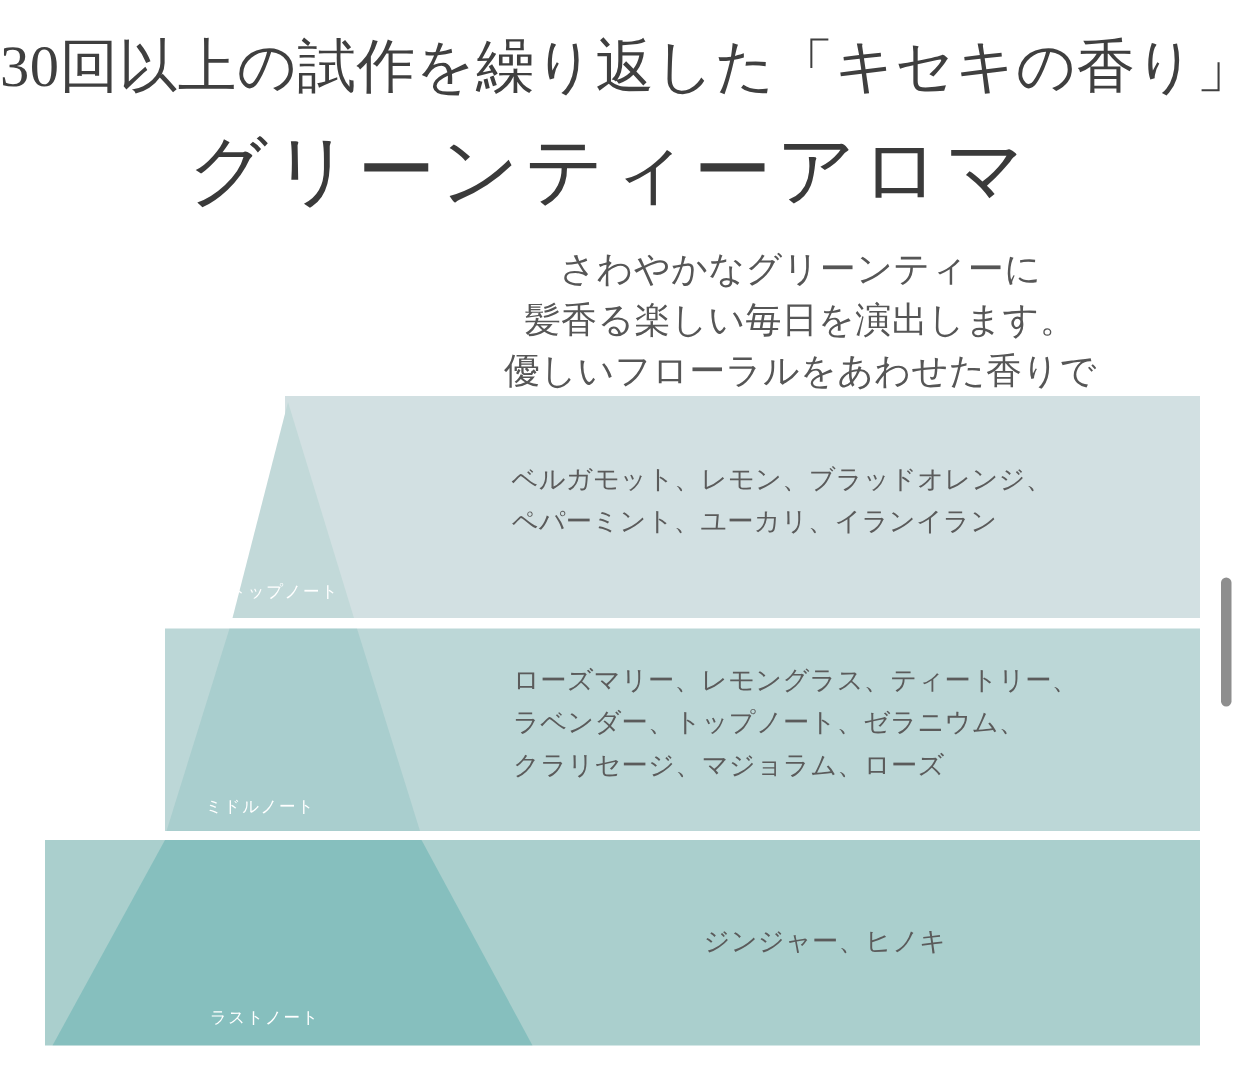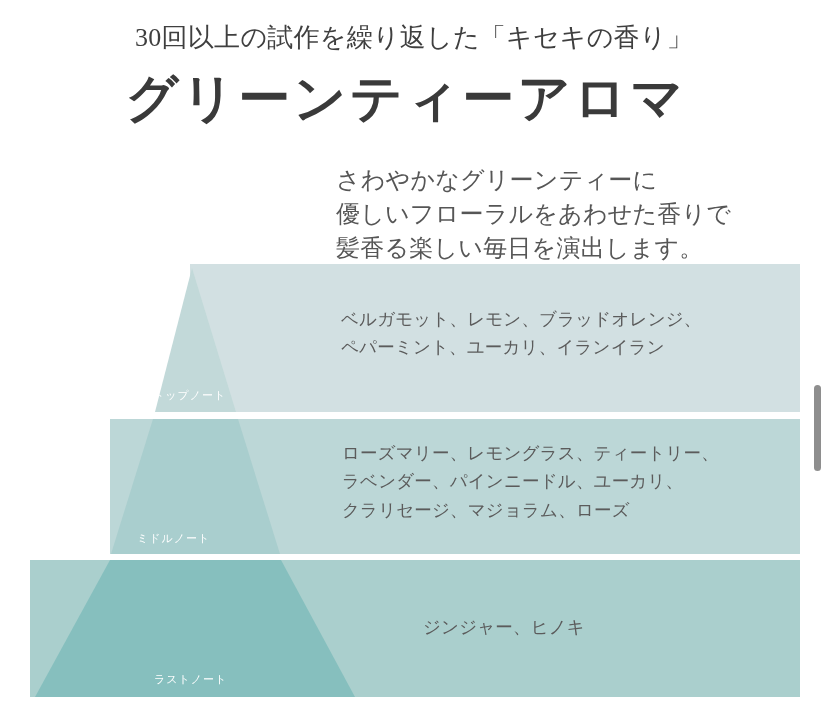--- a/index.html
+++ b/index.html
@@ -24,50 +24,51 @@
   
   .headline-block {
     position: absolute;
     top: 0;
     left: 0;
     width: 828px;
     text-align: center;
   }
   .headline-sub {
     font-family: "Liberation Serif", "DejaVu Serif", serif;
-    font-size: 26px;
+    font-size: 39px;
     line-height: 1.2;
     letter-spacing: 0.01em;
     color: #3f3f3f;
     margin: 22px 0 0 0;
     font-weight: 400;
     white-space: nowrap;
   }
   .headline-main {
     font-family: "Liberation Serif", "DejaVu Serif", serif;
     font-size: 52px;
     line-height: 1.15;
     letter-spacing: 0.06em;
     color: #3a3a3a;
     margin: 16px 16px 0 0;
-    font-weight: 700;
+    font-weight: 400;
     white-space: nowrap;
   }
 
   
   .lead {
     position: absolute;
     top: 163px;
     left: 336px;
     font-family: "Liberation Serif", "DejaVu Serif", serif;
     font-size: 24px;
     line-height: 1.42;
     color: #565656;
     letter-spacing: 0.01em;
     white-space: nowrap;
+    text-align: center;
   }
   .lead div { white-space: nowrap; }
 
   
   .pyramid {
     position: absolute;
     left: 0;
     top: 264px;
     width: 828px;
     height: 440px;
@@ -138,22 +139,22 @@
 
 <div id="page" style="background: rgb(255, 255, 255);">
 
   <div class="headline-block">
     <h2 class="headline-sub">30回以上の試作を繰り返した「キセキの香り」</h2>
     <h1 class="headline-main">グリーンティーアロマ</h1>
   </div>
 
   <div class="lead">
     <div>さわやかなグリーンティーに</div>
+    <div>髪香る楽しい毎日を演出します。</div>
     <div>優しいフローラルをあわせた香りで</div>
-    <div>髪香る楽しい毎日を演出します。</div>
   </div>
 
   <div class="pyramid">
 
     <div class="tier" style="top:0px; height:148px;">
       <div class="tier-band" style="left: 190px; width: 610px; background: rgb(210, 224, 226);"></div>
       <div class="tier-wedge">
         <svg viewBox="0 0 420 148" preserveAspectRatio="none" aria-hidden="true">
           <polygon points="192,4 155,148 236,148" fill="#c2d9d9"></polygon>
         </svg>
@@ -168,34 +169,34 @@
     <div class="tier" style="top:155px; height:135px;">
       <div class="tier-band" style="left: 110px; width: 690px; background: rgb(188, 215, 215);"></div>
       <div class="tier-wedge">
         <svg viewBox="0 0 420 135" preserveAspectRatio="none" aria-hidden="true">
           <polygon points="153,0 111,135 280,135 238,0" fill="#a9cece"></polygon>
         </svg>
       </div>
       <span class="tier-label" style="left:137px; top:114px;">ミドルノート</span>
       <div class="tier-notes" style="left:342px; top:20px;">
         <div>ローズマリー、レモングラス、ティートリー、</div>
-        <div>ラベンダー、パインニードル、ユーカリ、</div>
+        <div>ラベンダー、トップノート、ゼラニウム、</div>
         <div>クラリセージ、マジョラム、ローズ</div>
       </div>
     </div>
 
     <div class="tier" style="top:296px; height:137px;">
       <div class="tier-band" style="left: 30px; width: 770px; background: rgb(170, 207, 205);"></div>
       <div class="tier-wedge">
         <svg viewBox="0 0 420 137" preserveAspectRatio="none" aria-hidden="true">
           <polygon points="110,0 35,137 355,137 281,0" fill="#86bfbe"></polygon>
         </svg>
       </div>
-      <span class="tier-label" style="left:154px; top:114px;">ラストノート</span>
-      <div class="tier-notes" style="left:423px; top:53px;">
+      <span class="tier-label" style="left:140px; top:114px;">ラストノート</span>
+      <div class="tier-notes" style="left:469px; top:53px;">
         <div>ジンジャー、ヒノキ</div>
       </div>
     </div>
 
   </div>
 
   <div class="scrollbar-track">
     <div class="scrollbar-thumb" style="background: rgb(142, 142, 142);"></div>
   </div>
 

